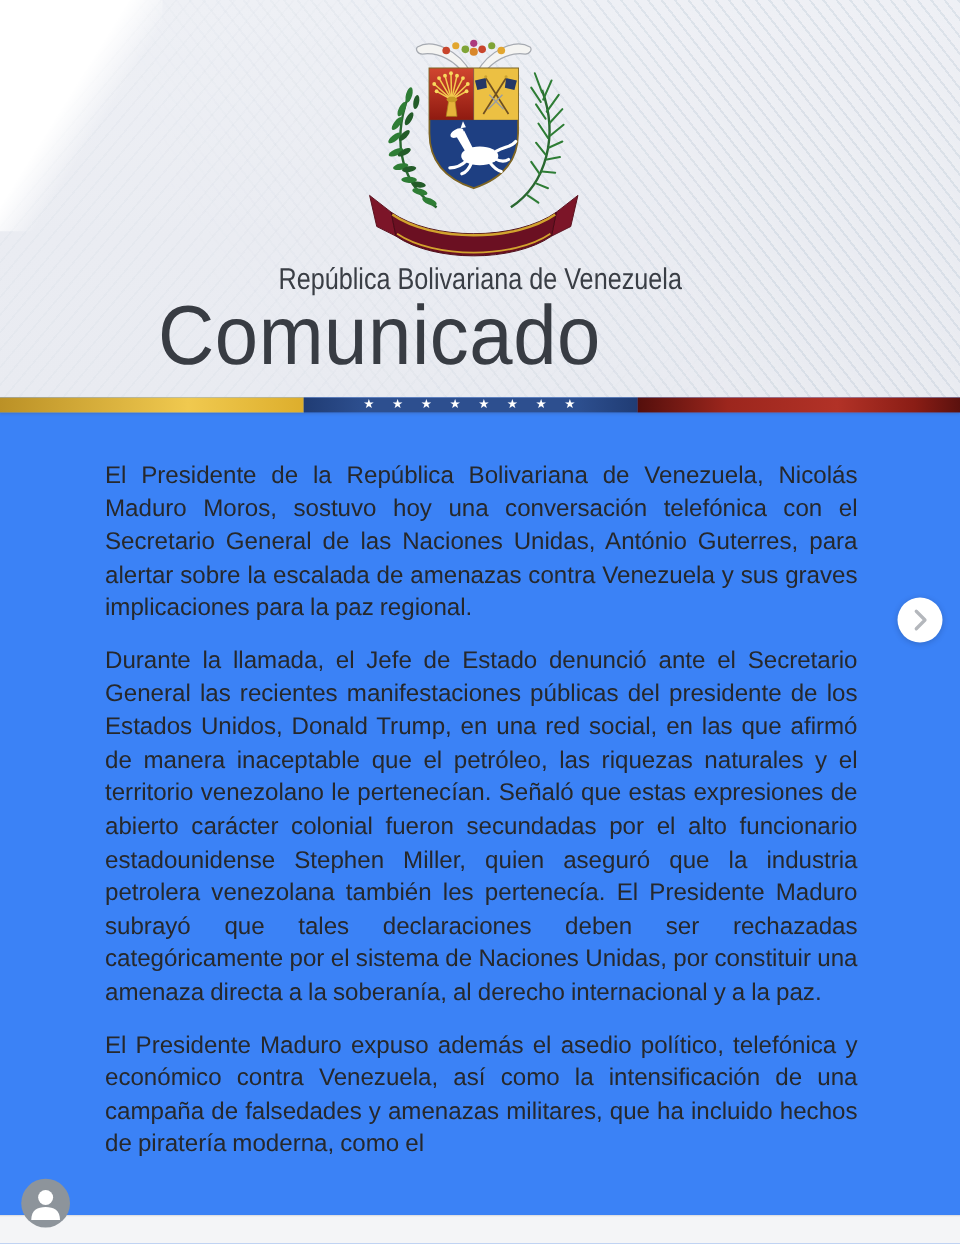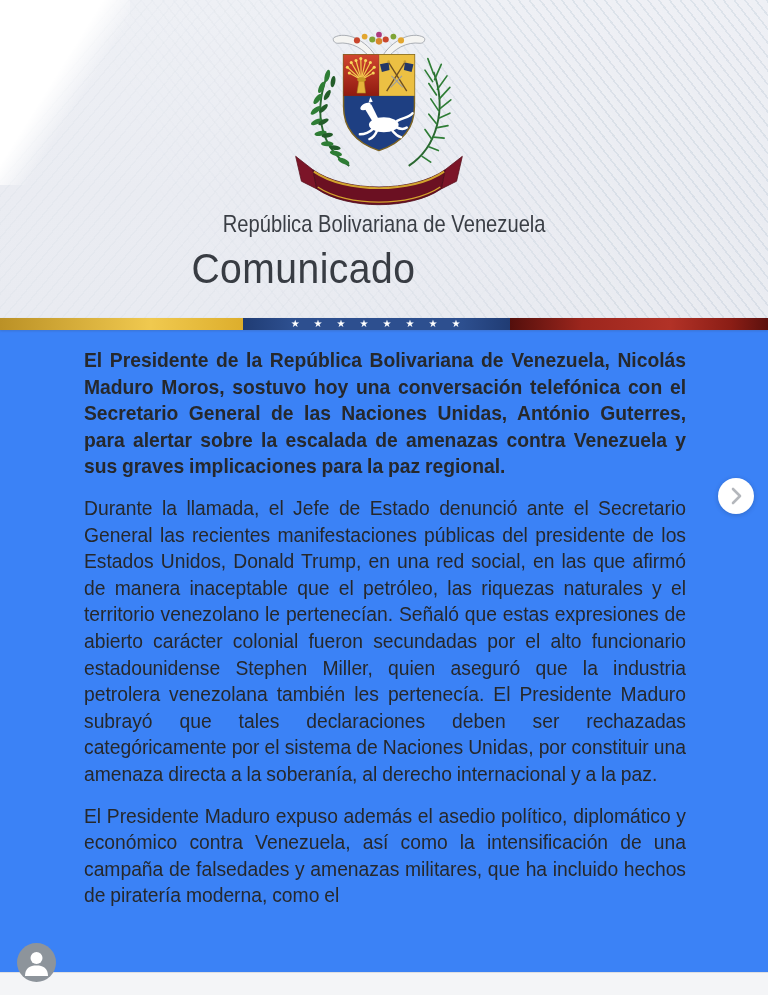--- a/index.html
+++ b/index.html
@@ -21,38 +21,38 @@
          mask:linear-gradient(60deg,#000 20%,transparent 70%);}
   .corner-white{position:absolute;top:0;left:0;width:130px;height:185px;
          background:linear-gradient(122deg,#ffffff 42%,rgba(255,255,255,0) 58%);}
 
   .emblem{position:absolute;top:26px;left:50%;transform:translateX(-50%);margin-left:-5px;}
 
   .country{position:absolute;top:211px;left:0;width:768px;text-align:center;
            font-size:24px;line-height:26px;color:#3a3e45;}
   .country .cond{display:inline-block;transform:scaleX(.84);transform-origin:center;}
   .title{position:absolute;top:237px;left:0;width:607px;text-align:center;
-         font-size:42px;line-height:64px;color:#383c43;letter-spacing:.5px;}
+         font-size:67px;line-height:64px;color:#383c43;letter-spacing:.5px;}
   .title .cond{display:inline-block;transform:scaleX(.93);transform-origin:center;}
 
   
   .flag-stripe{position:absolute;top:318px;left:0;width:768px;height:12px;display:flex;
                box-shadow:0 1px 2px rgba(70,70,85,.22);}
   .seg-yellow{width:243px;background:linear-gradient(90deg,#bb9126 0%,#f0c94f 62%,#ddae2c 100%);}
   .seg-blue{width:267px;background:linear-gradient(90deg,#203c74 0%,#2d4f8f 18%,#2d4f8f 82%,#203c74 100%);
             display:flex;align-items:center;justify-content:center;}
   .stars{color:#ffffff;font-size:10px;line-height:10px;letter-spacing:14px;margin-left:12px;
          font-family:"DejaVu Sans",sans-serif;}
   .seg-red{flex:1;background:linear-gradient(90deg,#540f0c 0%,#9c261d 28%,#b23227 62%,#8a1d15 86%,#5b110e 100%);}
 
   
   .bodytext{position:absolute;top:348px;left:84px;width:602px;color:#26282c;
             font-size:19.3px;line-height:26.6px;text-align:justify;word-spacing:-.5px;}
   .bodytext p{margin:0 0 15px 0;}
-  .bodytext p:first-child{font-weight:bold;}
+  .bodytext p:first-child{margin-top:20px;}
 
   .bottom-edge{position:absolute;left:0;top:972px;width:768px;height:23px;
                background:#f4f5f7;border-top:1px solid rgba(120,125,135,.18);}
 
   
   .next-btn{position:absolute;left:718px;top:478px;width:36px;height:36px;border:none;
             border-radius:50%;background:#ffffff;box-shadow:0 1px 5px rgba(0,0,0,.18);
             display:flex;align-items:center;justify-content:center;padding:0;cursor:pointer;}
   .avatar{position:absolute;left:17px;top:943px;width:39px;height:39px;border-radius:50%;
           background:#8d949b;display:flex;align-items:flex-end;justify-content:center;
@@ -210,21 +210,21 @@
     <div class="seg-yellow"></div>
     <div class="seg-blue">
       <span class="stars">★★★★★★★★</span>
     </div>
     <div class="seg-red"></div>
   </div>
 
   <main class="bodytext">
     <p>El Presidente de la República Bolivariana de Venezuela, Nicolás Maduro Moros, sostuvo hoy una conversación telefónica con el Secretario General de las Naciones Unidas, António Guterres, para alertar sobre la escalada de amenazas contra Venezuela y sus graves implicaciones para la paz regional.</p>
     <p>Durante la llamada, el Jefe de Estado denunció ante el Secretario General las recientes manifestaciones públicas del presidente de los Estados Unidos, Donald Trump, en una red social, en las que afirmó de manera inaceptable que el petróleo, las riquezas naturales y el territorio venezolano le pertenecían. Señaló que estas expresiones de abierto carácter colonial fueron secundadas por el alto funcionario estadounidense Stephen Miller, quien aseguró que la industria petrolera venezolana también les pertenecía. El Presidente Maduro subrayó que tales declaraciones deben ser rechazadas categóricamente por el sistema de Naciones Unidas, por constituir una amenaza directa a la soberanía, al derecho internacional y a la paz.</p>
-    <p>El Presidente Maduro expuso además el asedio político, diplomático y económico contra Venezuela, así como la intensificación de una campaña de falsedades y amenazas militares, que ha incluido hechos de piratería moderna, como el</p>
+    <p>El Presidente Maduro expuso además el asedio político, telefónica y económico contra Venezuela, así como la intensificación de una campaña de falsedades y amenazas militares, que ha incluido hechos de piratería moderna, como el</p>
   </main>
 
   <div class="bottom-edge"></div>
 
   <button class="next-btn">
     <svg width="36" height="36" viewBox="0 0 36 36">
       <polyline points="15,11 22,18 15,25" fill="none" stroke="#b4b7bc" stroke-width="2.6" stroke-linecap="round" stroke-linejoin="round"></polyline>
     </svg>
   </button>
 

